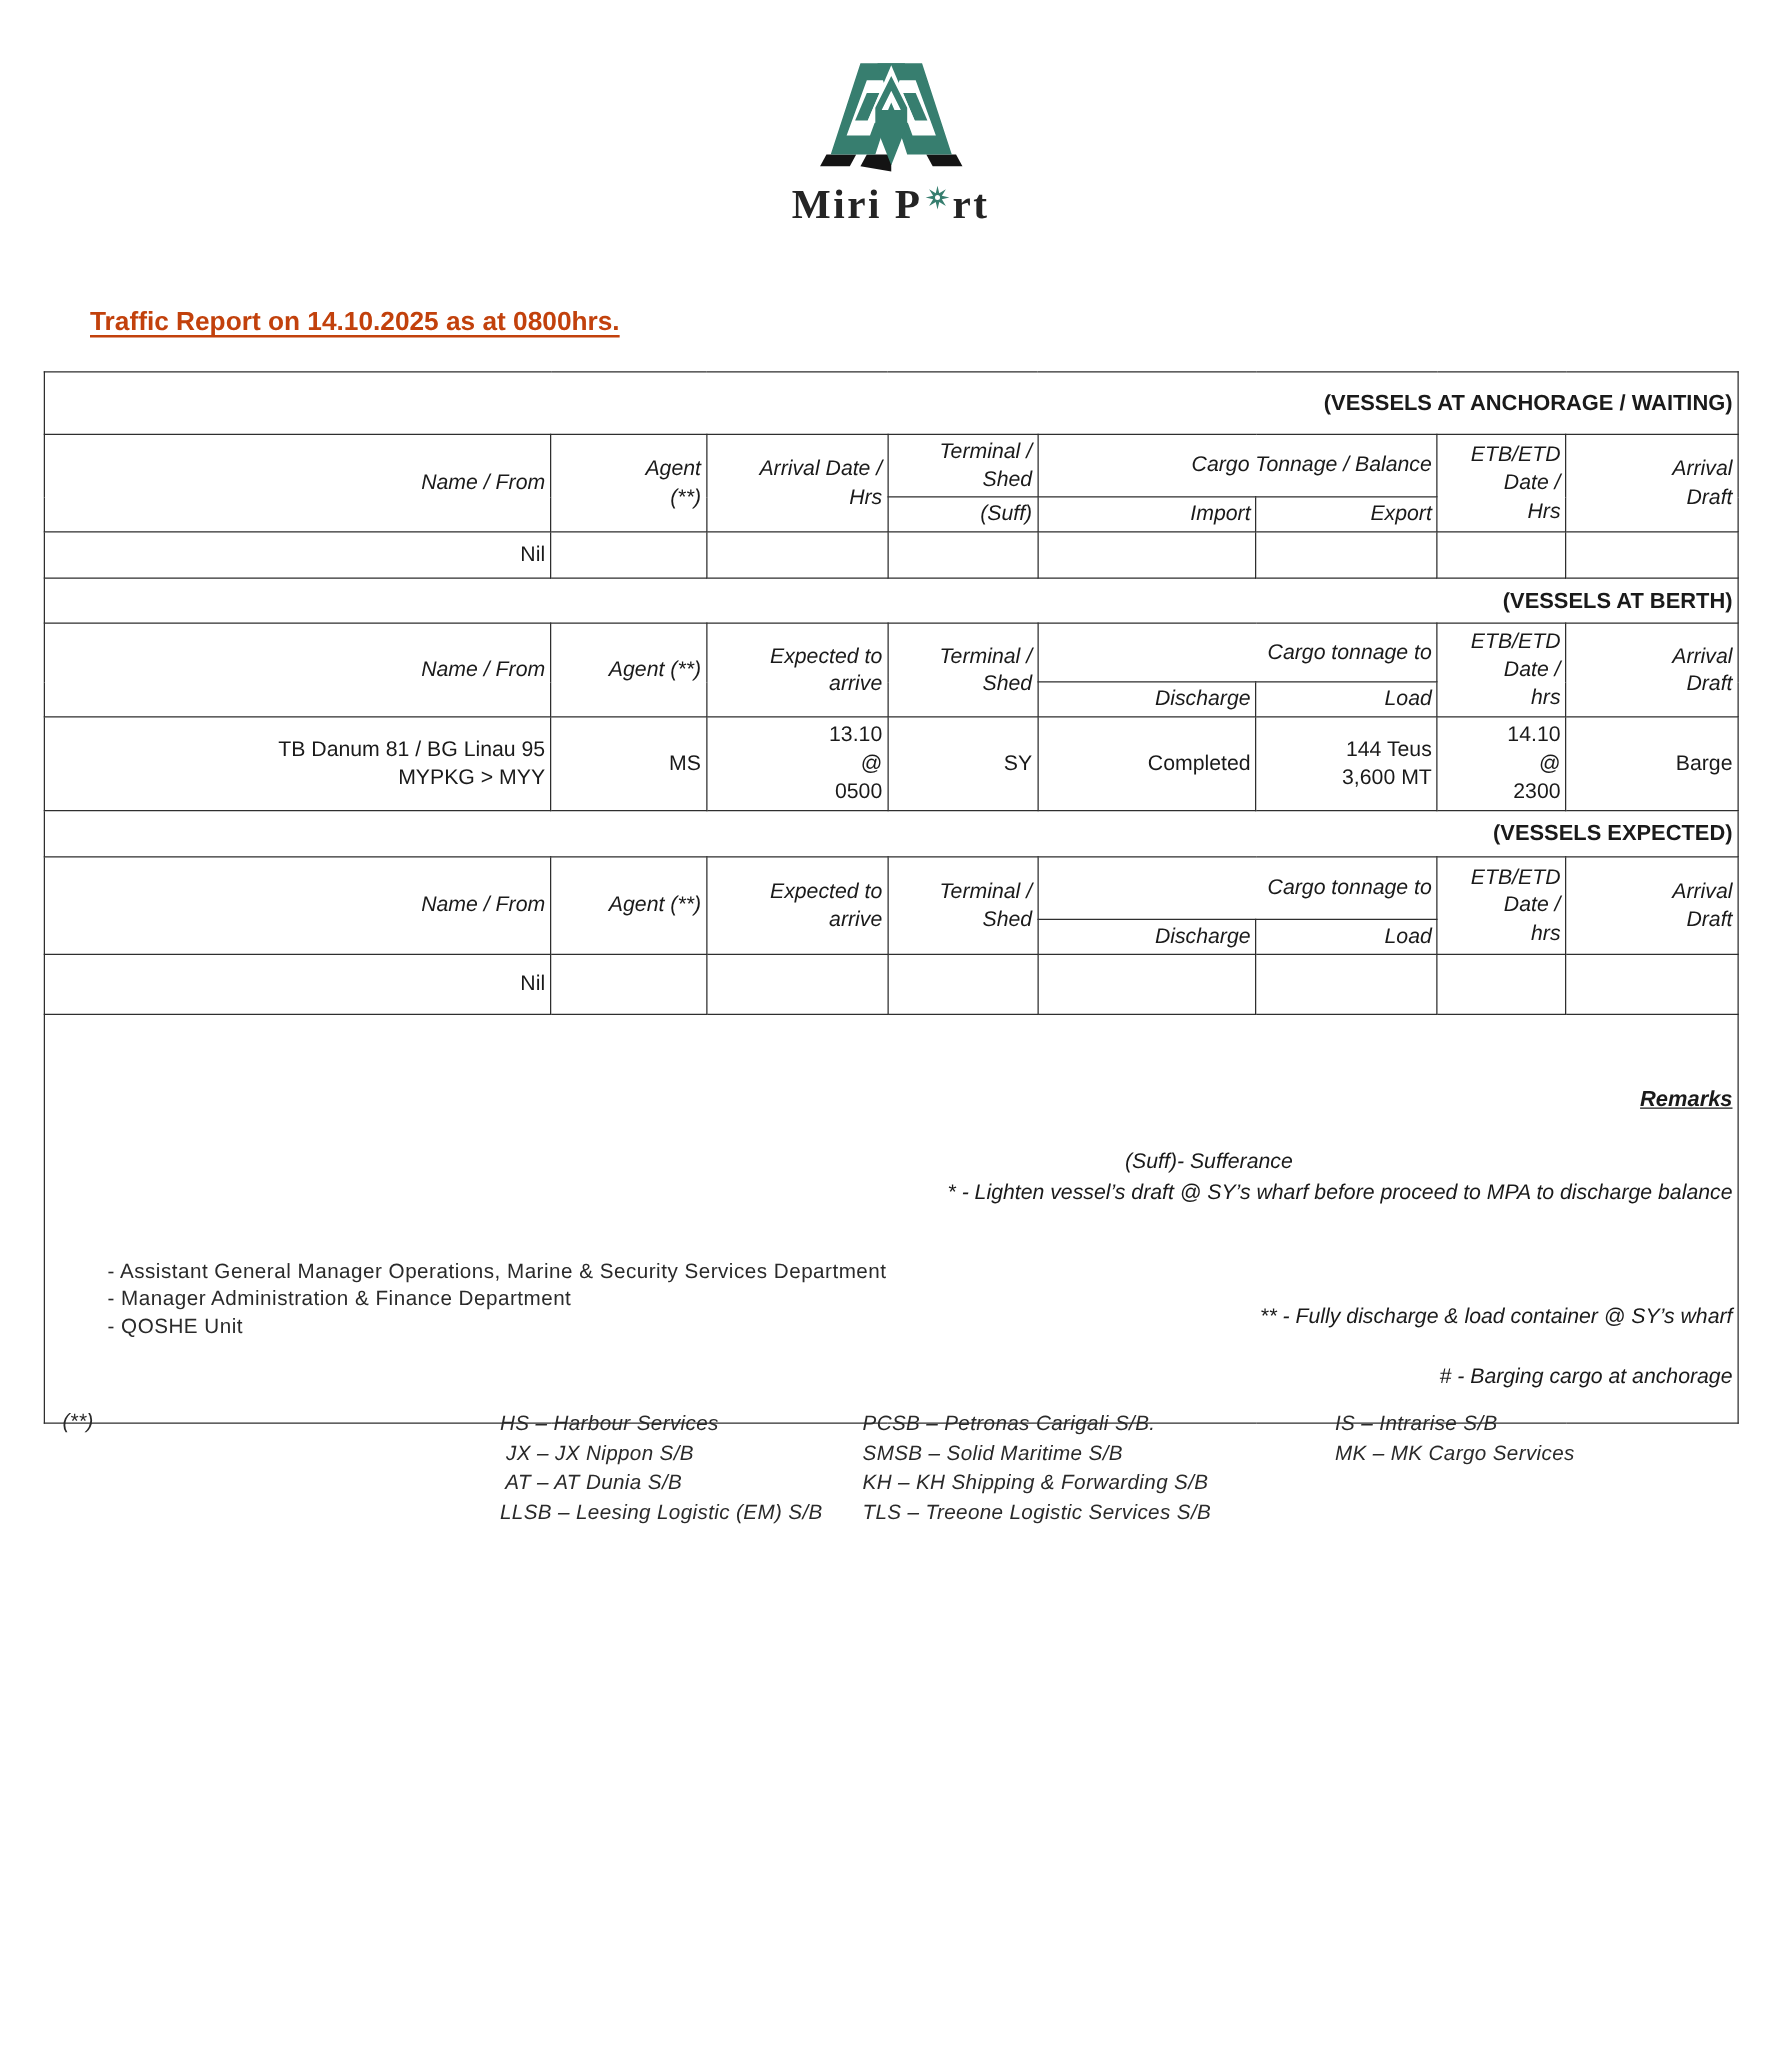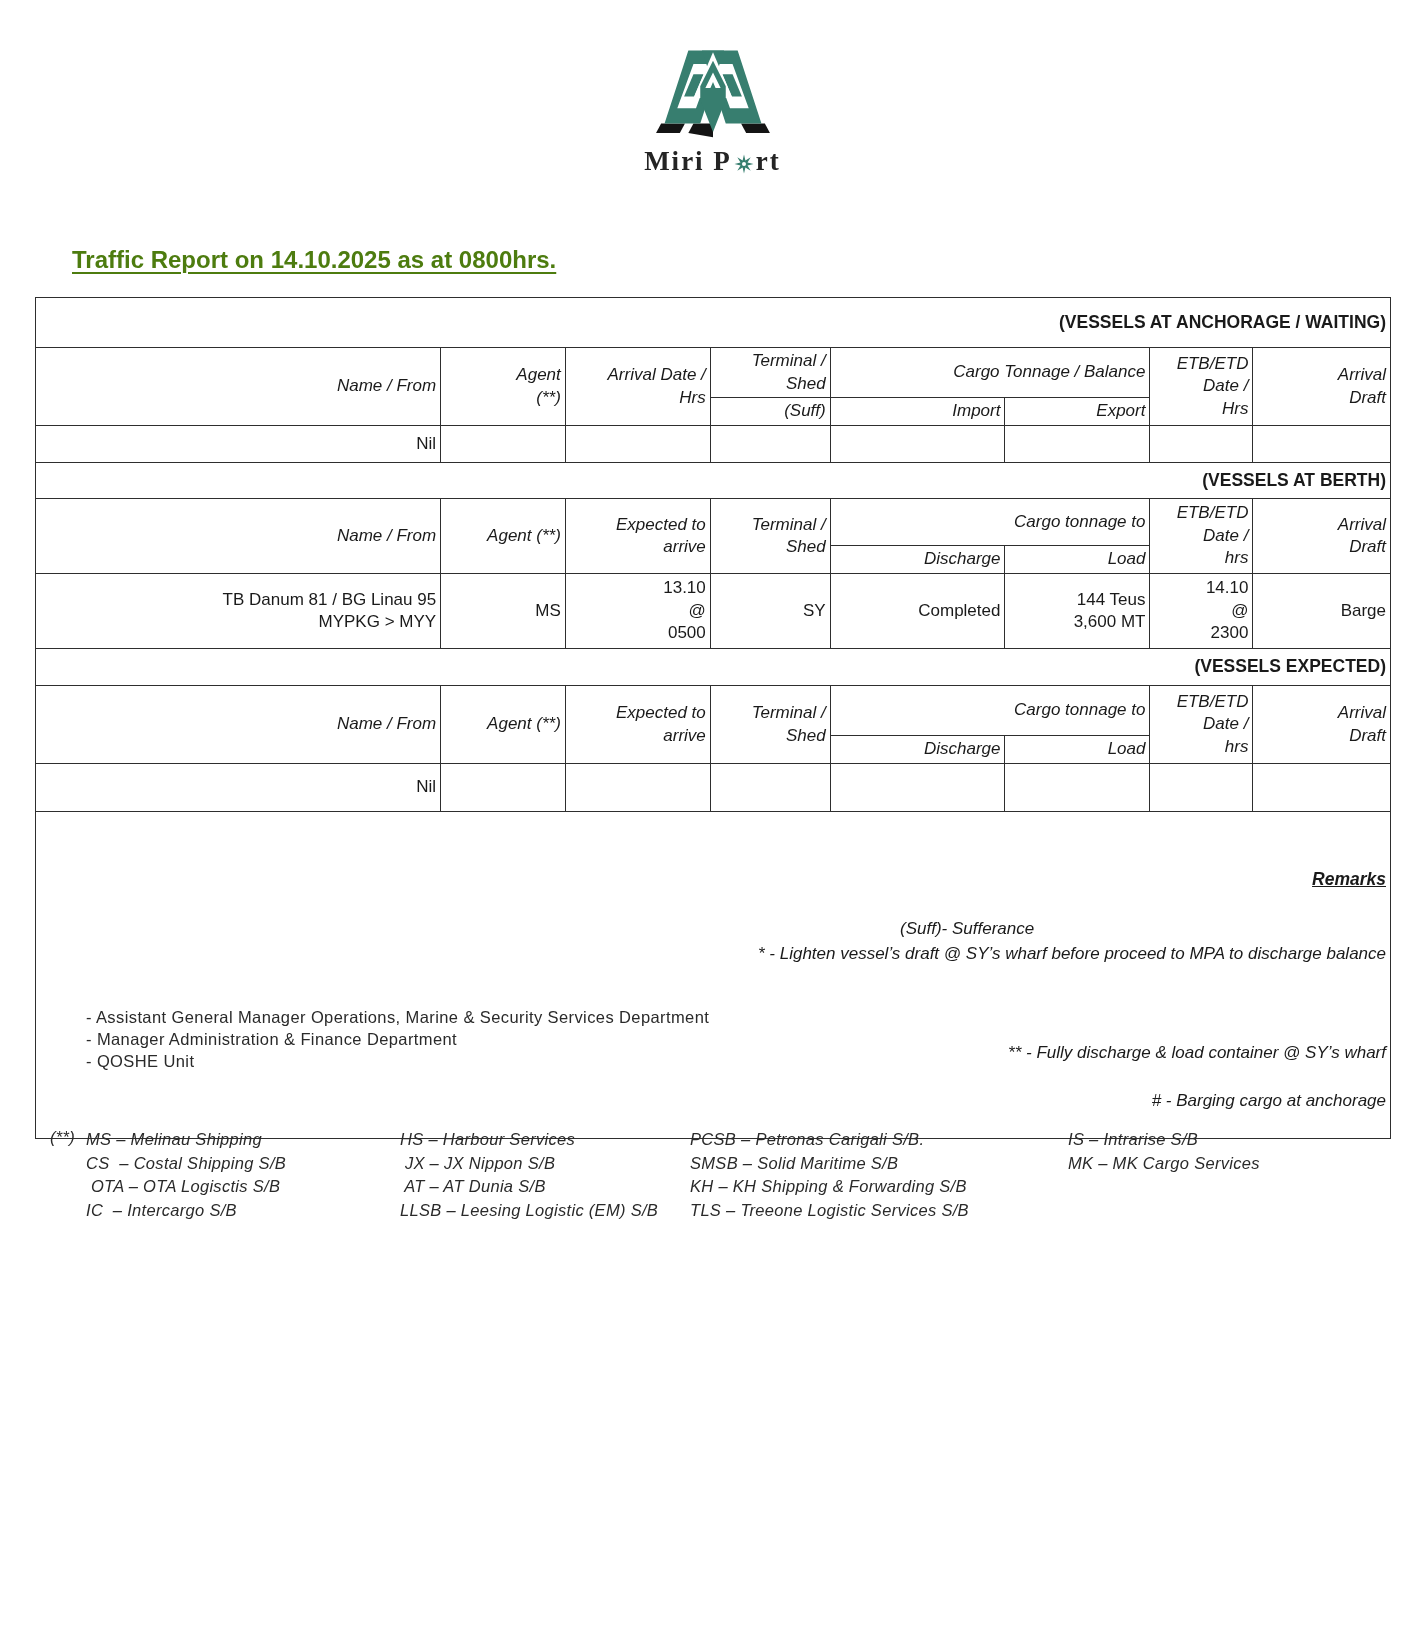--- a/index.html
+++ b/index.html
@@ -18,40 +18,39 @@
   .logo-wrap {
     position: absolute;
     top: 42px; left: 0; right: 0;
     text-align: center;
   }
   .logo-emblem { display: block; margin: 0 auto; }
   .logo-text {
     margin-top: 2px;
     font-family: "Liberation Serif", serif;
     font-weight: bold;
-    font-size: 27px;
+    font-size: 33px;
     letter-spacing: 2px;
     color: #242424;
     display: flex;
-    align-items: center;
     justify-content: center;
     gap: 1px;
   }
   .o-star { display: inline-block; margin: 0 1px; position: relative; top: 2px; }
 
   
   .report-title {
     position: absolute;
     top: 246px; left: 72px;
-    font-size: 24px;
+    font-size: 21px;
     font-weight: bold;
     text-decoration: underline;
     text-decoration-thickness: 2px;
     text-underline-offset: 4px;
-    color: #4d7c0f;
+    color: #c2410c;
   }
 
   
   .traffic-table-wrap {
     position: absolute;
     top: 297px; left: 35px;
     width: 1356px;
   }
   table.traffic {
     width: 100%;
@@ -289,26 +288,20 @@
   </div>
 
   <div class="cc-block">
     <div class="cc-line indent">- Assistant General Manager Operations, Marine &amp; Security Services Department</div>
     <div class="cc-line indent">- Manager Administration &amp; Finance Department</div>
     <div class="cc-line indent">- QOSHE Unit</div>
   </div>
 
   <div class="legend">
     <div class="legend-marker">(**)</div>
-    <div class="legend-col legend-col-1">
-      <div class="legend-item">MS – Melinau Shipping</div>
-      <div class="legend-item">CS  – Costal Shipping S/B</div>
-      <div class="legend-item"> OTA – OTA Logisctis S/B</div>
-      <div class="legend-item">IC  – Intercargo S/B</div>
-    </div>
     <div class="legend-col legend-col-2">
       <div class="legend-item">HS – Harbour Services</div>
       <div class="legend-item"> JX – JX Nippon S/B</div>
       <div class="legend-item"> AT – AT Dunia S/B</div>
       <div class="legend-item">LLSB – Leesing Logistic (EM) S/B</div>
     </div>
     <div class="legend-col legend-col-3">
       <div class="legend-item">PCSB – Petronas Carigali S/B.</div>
       <div class="legend-item">SMSB – Solid Maritime S/B</div>
       <div class="legend-item">KH – KH Shipping &amp; Forwarding S/B</div>

